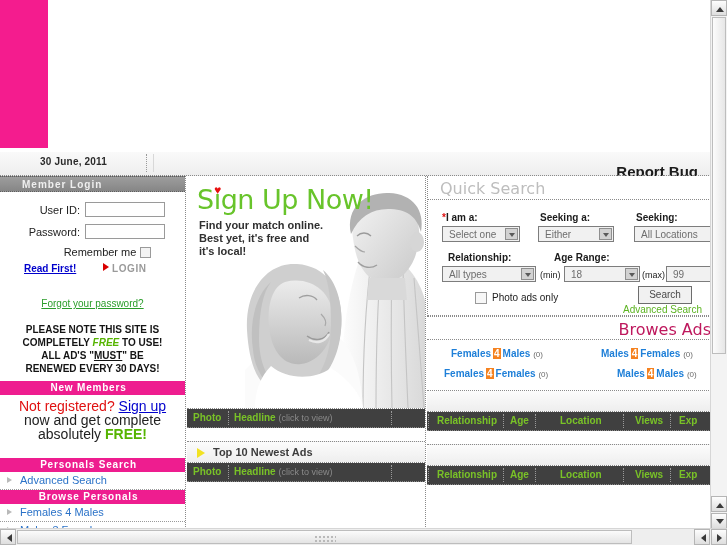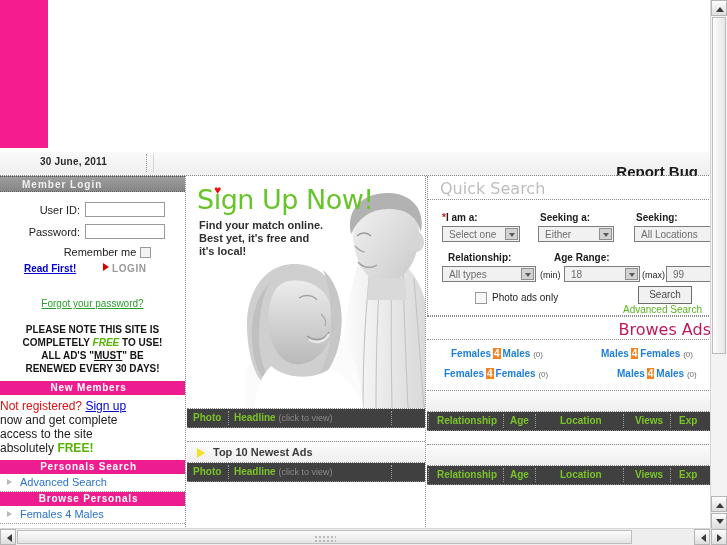--- a/index.html
+++ b/index.html
@@ -48,21 +48,21 @@
   .readfirst{position:absolute;left:24px;top:0;color:#0000cc;font-size:10px;font-weight:bold;text-decoration:underline;cursor:pointer;}
   .loginbtn{position:absolute;left:103px;top:0;font-size:10px;font-weight:bold;color:#9a9a9a;letter-spacing:.6px;cursor:pointer;}
   .loginbtn .tri{display:inline-block;width:0;height:0;border-left:6px solid #d90000;
       border-top:4px solid transparent;border-bottom:4px solid transparent;margin-right:3px;vertical-align:1px;}
   .forgot{text-align:center;margin-top:20px;color:#2a9d2a;font-size:10px;text-decoration:underline;cursor:pointer;}
   .notice{margin-top:14px;text-align:center;font-size:10px;font-weight:bold;color:#141414;line-height:13px;}
   .notice em{color:#55b400;font-style:italic;}
   .notice u{text-decoration:underline;}
   .pinkhdr{height:14px;background:#ee1d8f;color:#ffffff;font-size:10px;font-weight:bold;
       letter-spacing:.8px;line-height:14px;text-align:center;box-sizing:border-box;padding-right:8px;}
-  .newmem{text-align:left;font-size:12px;line-height:14px;padding:4px 0 5px 0;color:#222;}
+  .newmem{text-align:center;font-size:14px;line-height:14px;padding:4px 0 17px 0;color:#222;}
   .newmem .q{color:#e01010;}
   .newmem .signup{color:#0000cc;text-decoration:underline;cursor:pointer;}
   .newmem .free{color:#55b400;font-weight:bold;}
   .navitem{height:17px;line-height:17px;font-size:11px;color:#2a72c8;padding-left:20px;
       border-bottom:1px dotted #9a9a9a;position:relative;cursor:pointer;background:#fff;}
   .navitem .bt{position:absolute;left:7px;top:5px;width:0;height:0;
       border-left:5px solid #b9b9b9;border-top:3.5px solid transparent;border-bottom:3.5px solid transparent;}
 
   
   #center{position:absolute;left:187px;top:0;width:239px;height:353px;
@@ -193,21 +193,20 @@
         <div>PLEASE NOTE THIS SITE IS</div>
         <div><span>COMPLETELY </span><em>FREE</em><span> TO USE!</span></div>
         <div><span>ALL AD'S "</span><u>MUST</u><span>" BE</span></div>
         <div>RENEWED EVERY 30 DAYS!</div>
       </div>
 
       <div class="pinkhdr" style="margin-top:6px;">New Members</div>
       <div class="newmem">
         <div><span class="q">Not registered?</span> <span class="signup">Sign up</span></div>
         <div>now and get complete</div>
-        <div>access to the site</div>
         <div><span>absolutely </span><span class="free">FREE!</span></div>
       </div>
 
       <div class="pinkhdr">Personals Search</div>
       <div class="navitem">
         <span class="bt"></span>
         <span>Advanced Search</span>
       </div>
 
       <div class="pinkhdr">Browse Personals</div>

